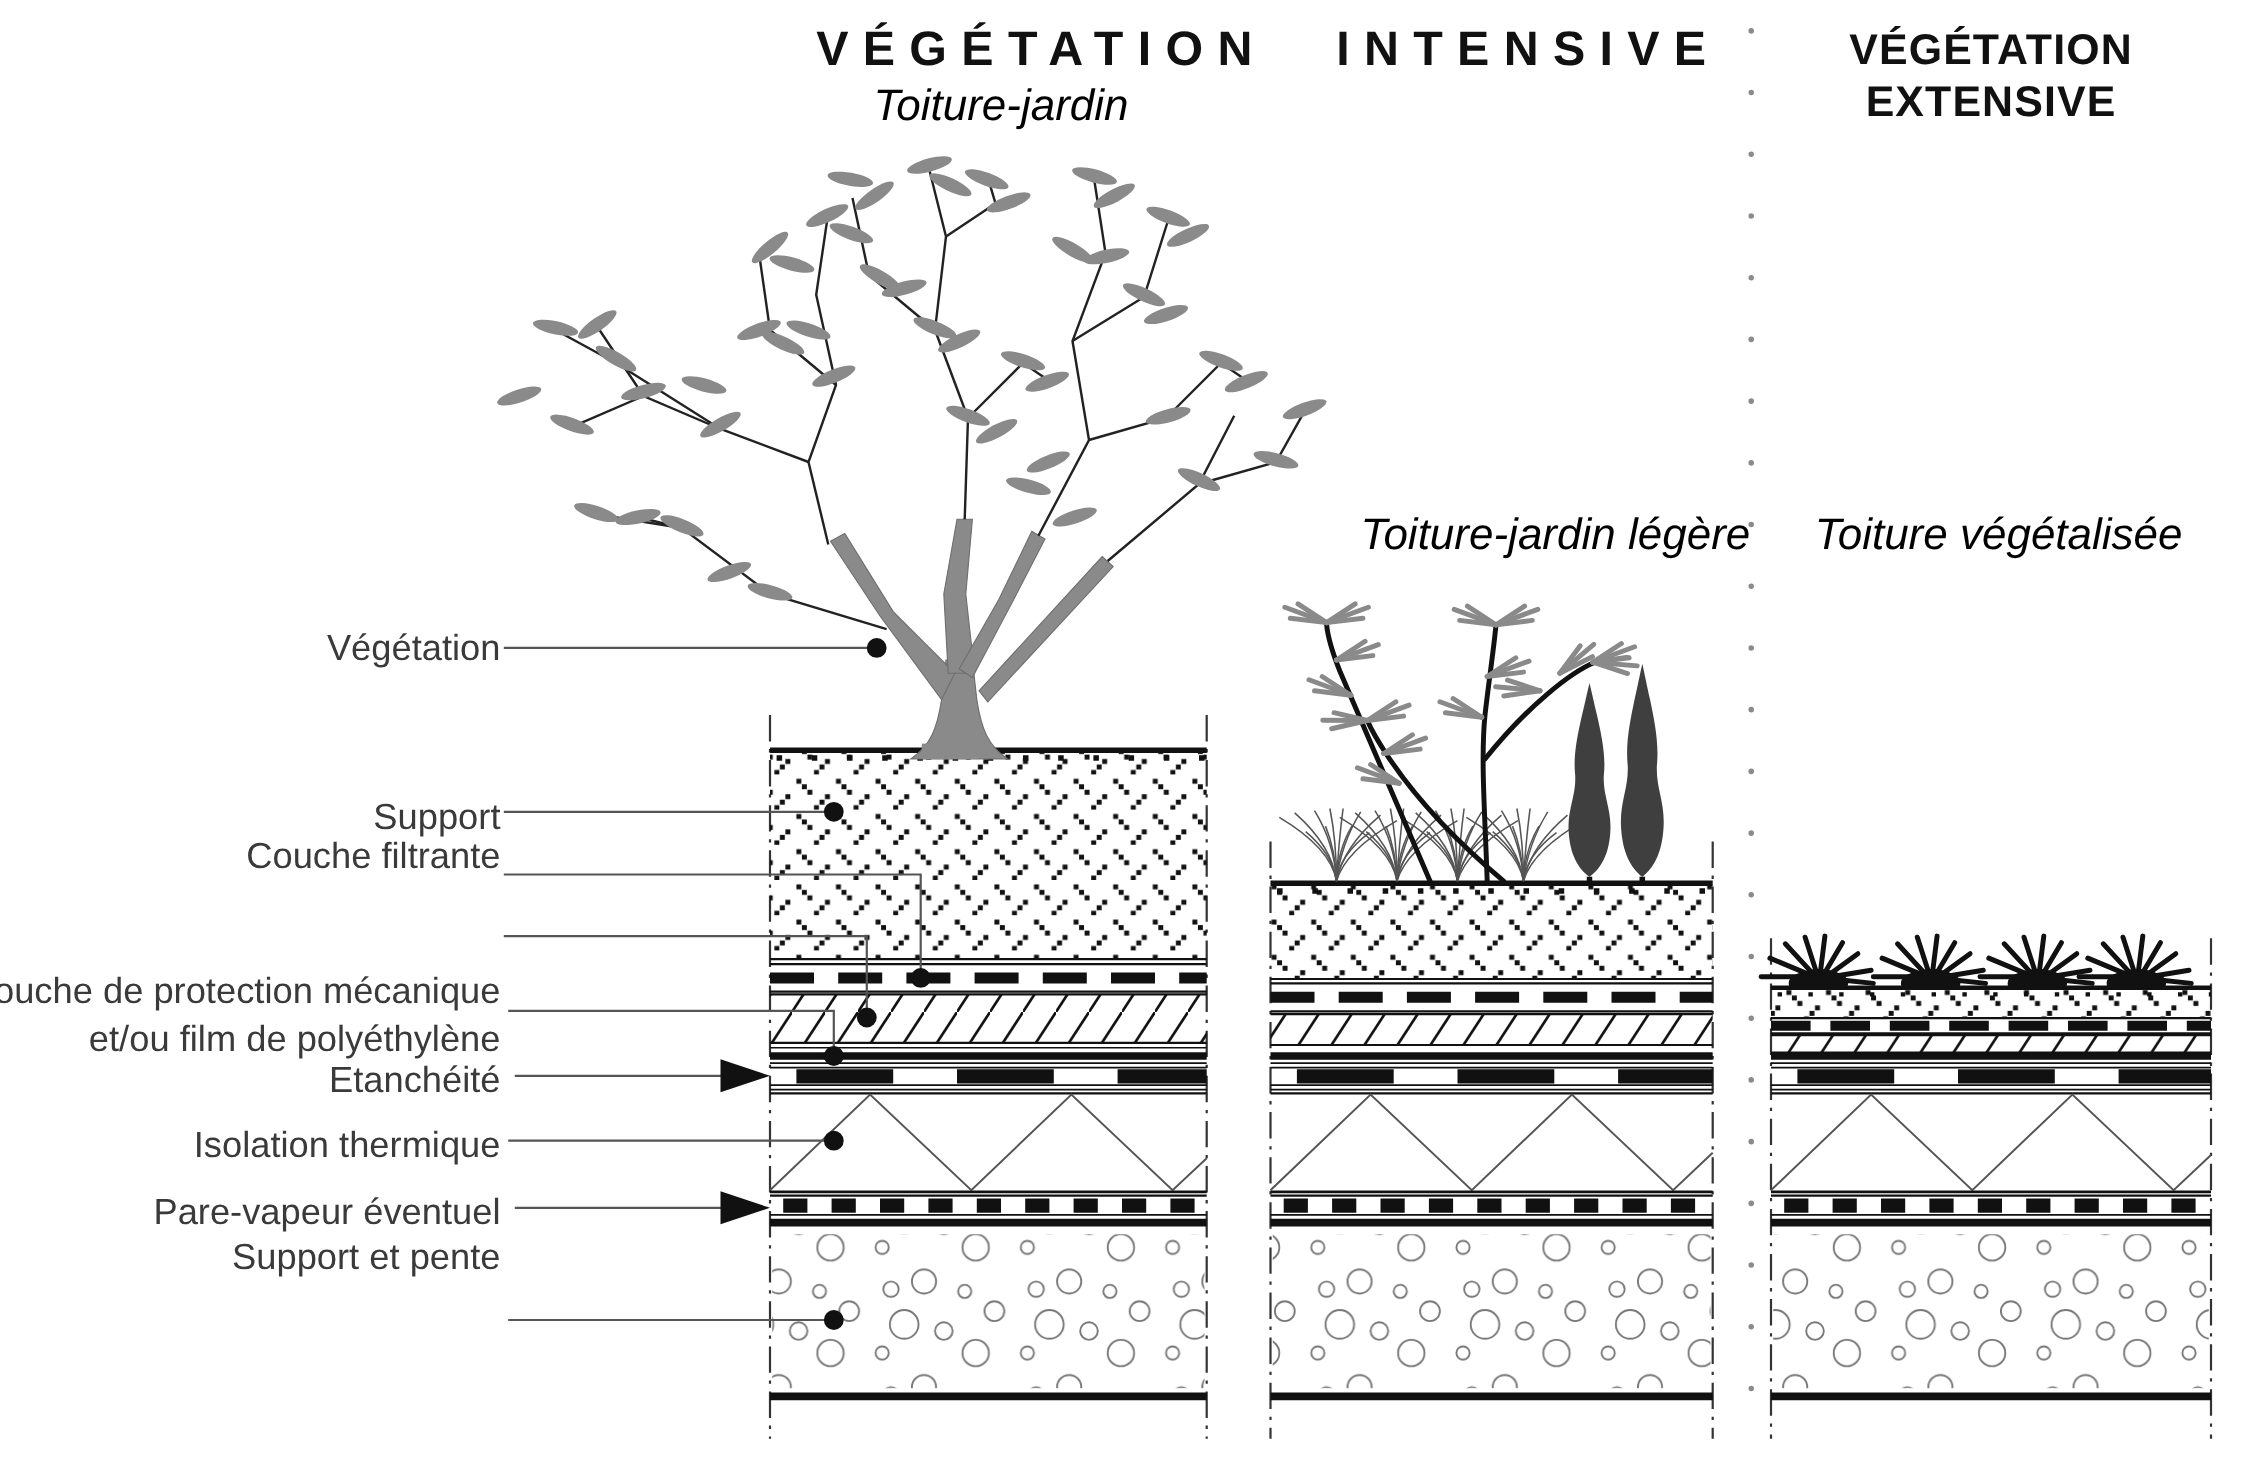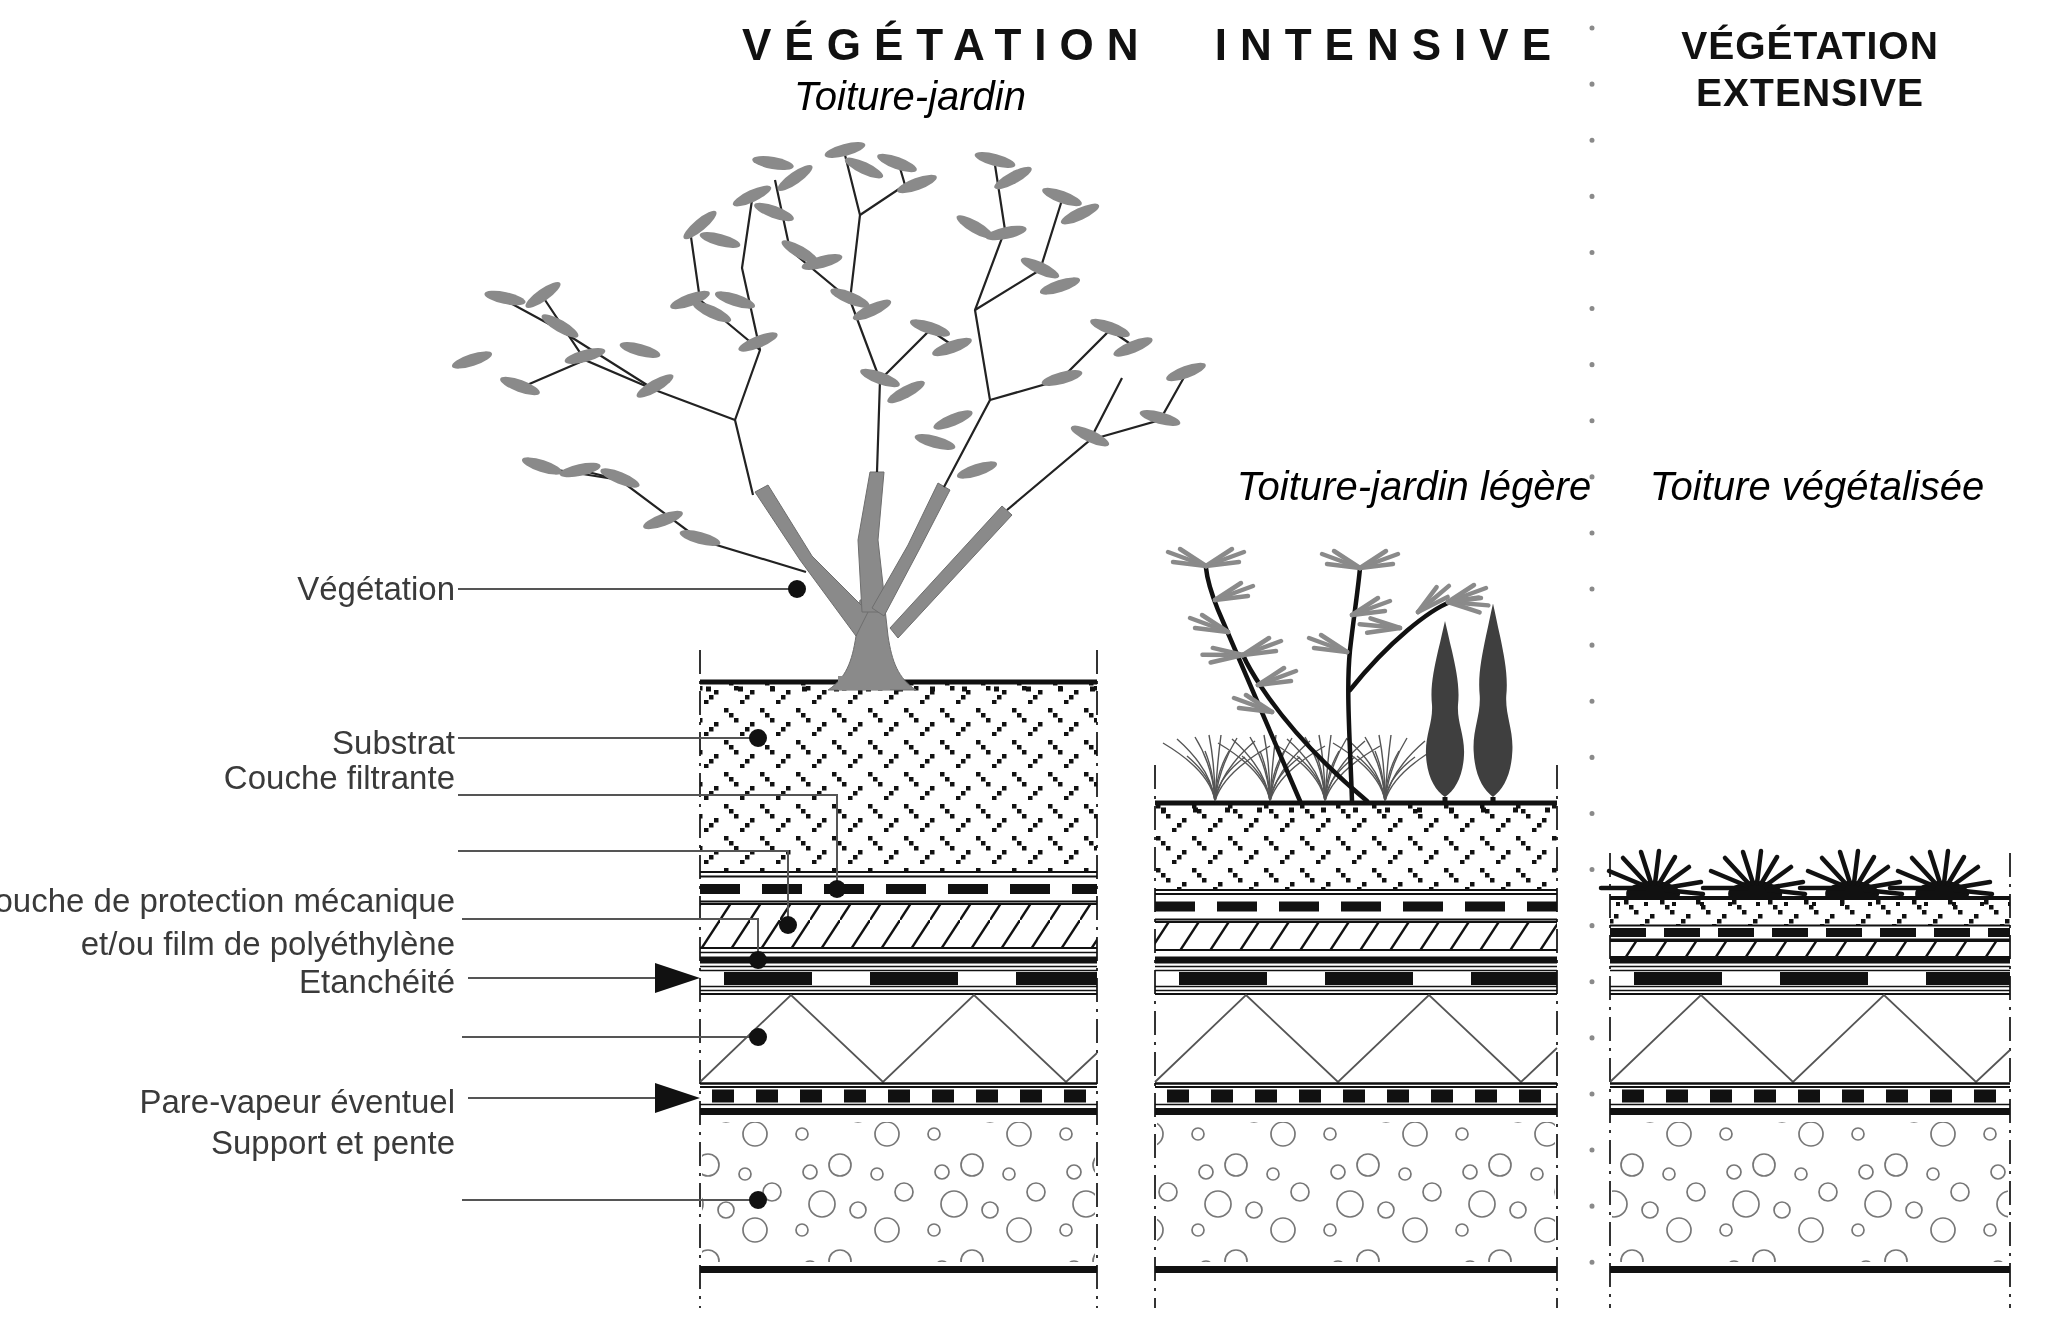--- a/index.html
+++ b/index.html
@@ -387,23 +387,24 @@
 <div class="txt title-main">VÉGÉTATION INTENSIVE</div>
 <div class="txt subtitle sub-intensive">Toiture-jardin</div>
 <div class="txt title-ext">
   <span>VÉGÉTATION</span><br>
   <span>EXTENSIVE</span>
 </div>
 <div class="txt subtitle sub-middle">Toiture-jardin légère</div>
 <div class="txt subtitle sub-right">Toiture végétalisée</div>
 
 <div class="llabel" style="top:567px">Végétation</div>
-<div class="llabel" style="top:721px">Substrat</div>
+<div class="llabel" style="top:721px">Support</div>
 <div class="llabel" style="top:756px">Couche filtrante</div>
 <div class="llabel" style="top:879px">
   <span>Couche de protection mécanique</span><br>
   <span>et/ou film de polyéthylène</span>
 </div>
 <div class="llabel" style="top:960px">Etanchéité</div>
+<div class="llabel" style="top:1019px">Isolation thermique</div>
 <div class="llabel" style="top:1080px">Pare-vapeur éventuel</div>
 <div class="llabel" style="top:1121px">Support et pente</div>
 
 </div>
 
 </body></html>

